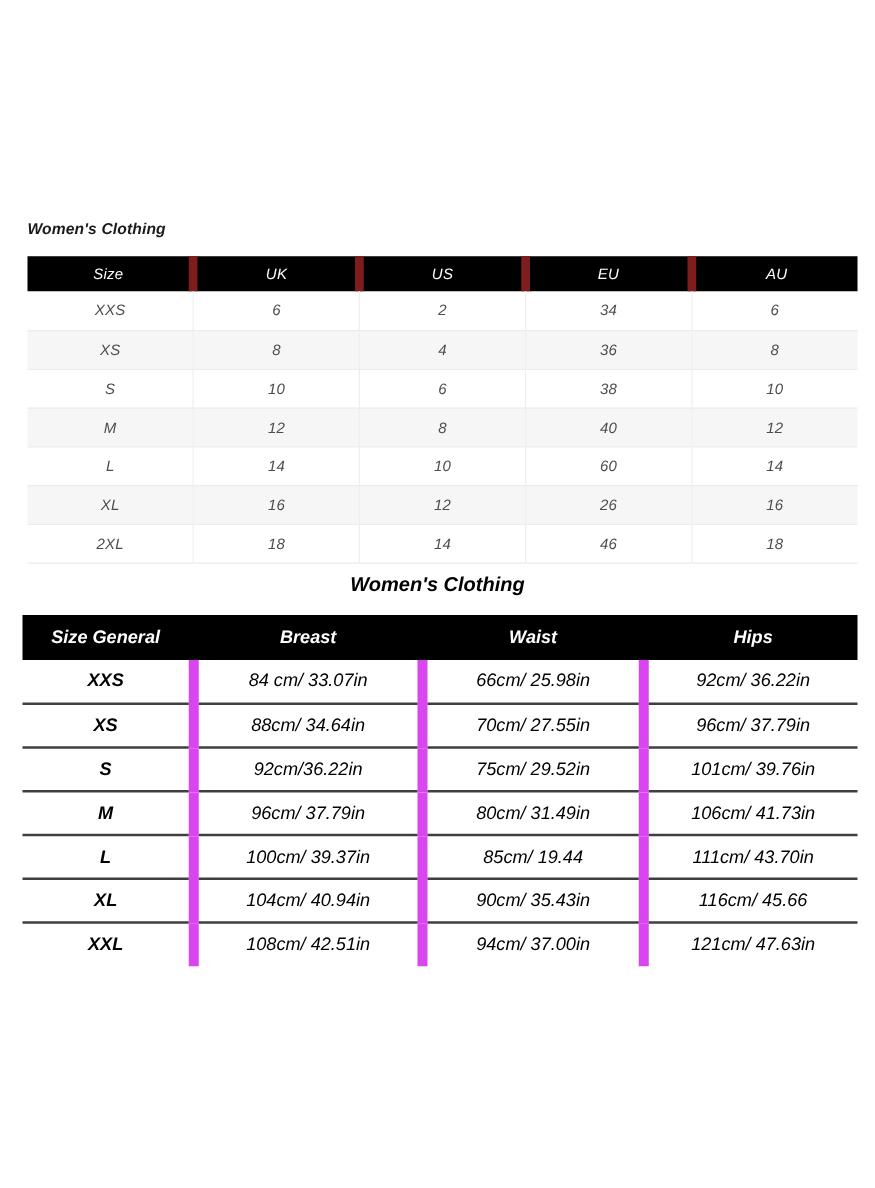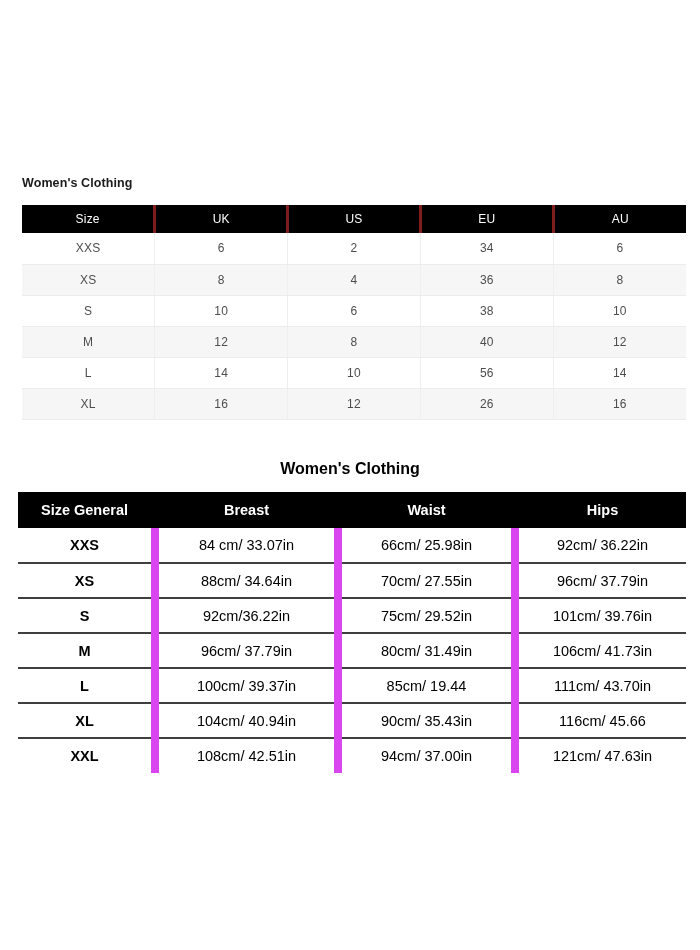--- a/index.html
+++ b/index.html
@@ -1,32 +1,32 @@
 <!DOCTYPE html>
 <html><head>
 <meta charset="utf-8">
 <style>
   * { margin:0; padding:0; box-sizing:border-box; }
   html,body { width:700px; height:950px; background:#ffffff; }
   body { font-family:"Liberation Sans", sans-serif; position:relative; overflow:hidden; }
 
-  .page { position:absolute; inset:0; background:#ffffff; }
+  .page { position:absolute; inset:0; background:#ffffff;font-style:italic; }
 
   
   .t1-label {
     position:absolute; left:22px; top:176px;
     font-size:12.5px; font-weight:600; color:#1b1b1b; letter-spacing:0.1px;
   }
   table { border-collapse:collapse; table-layout:fixed; }
   .t1 { position:absolute; left:22px; top:205px; width:664px; }
   .t1 th {
     background:#000000; color:#ffffff;
     font-size:12px; font-weight:500; letter-spacing:0.2px;
     height:28px; text-align:center; vertical-align:middle;
-    border-left:3px solid #7f1d1d;
+    border-left:7px solid #7f1d1d;
   }
   .t1 th:first-child { border-left:none;margin-left:44px; }
   .t1 td {
     height:31px; text-align:center; vertical-align:middle;
     font-size:12px; font-weight:300; color:#4d4d4d; letter-spacing:0.2px;
     border-bottom:1px solid #ececec;
     border-left:1px solid #efefef;
   }
   .t1 td:first-child { border-left:none; }
   .t1 tbody tr:nth-child(even) td { background:#f6f6f6; }
@@ -99,29 +99,36 @@
           <td>M</td>
           <td>12</td>
           <td>8</td>
           <td>40</td>
           <td>12</td>
         </tr>
         <tr>
           <td>L</td>
           <td>14</td>
           <td>10</td>
-          <td>56</td>
+          <td>60</td>
           <td>14</td>
         </tr>
         <tr>
           <td>XL</td>
           <td>16</td>
           <td>12</td>
           <td>26</td>
           <td>16</td>
+        </tr>
+        <tr>
+          <td>2XL</td>
+          <td>18</td>
+          <td>14</td>
+          <td>46</td>
+          <td>18</td>
         </tr>
       </tbody>
     </table>
 
   <div class="t2-title">Women's Clothing</div>
 
   <table class="t2">
     <colgroup>
       <col class="c1">
         <col class="c2">

